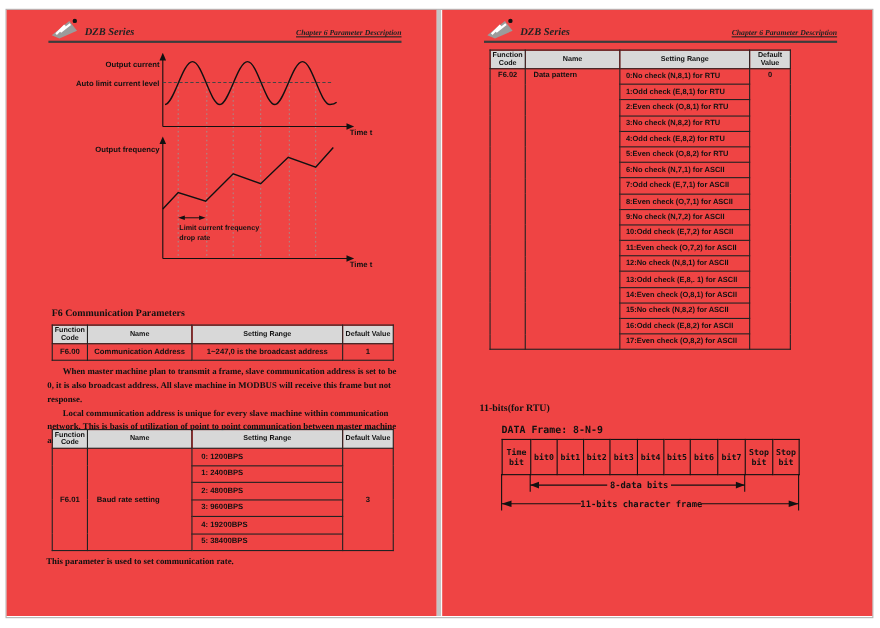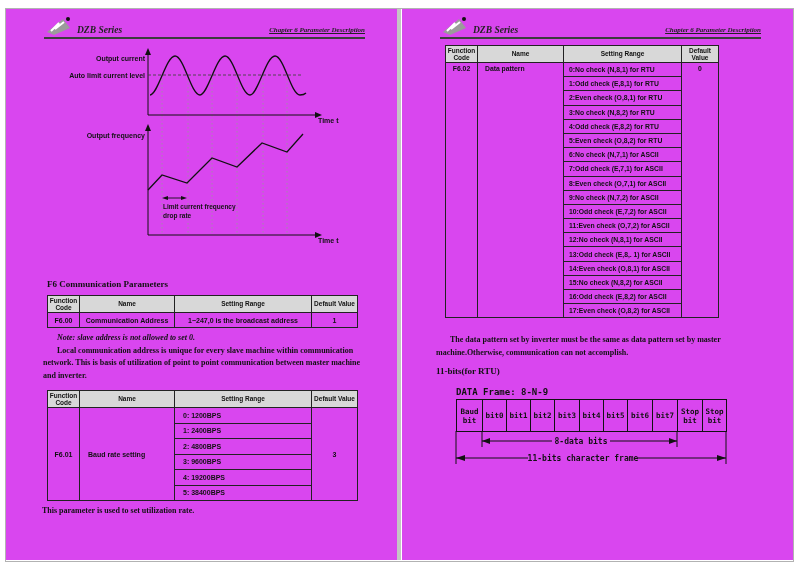--- a/index.html
+++ b/index.html
@@ -1,19 +1,19 @@
 <!DOCTYPE html>
 <html><head>
 <meta charset="utf-8">
 <style>
   html,body{margin:0;padding:0;background:#ffffff;}
   body{width:800px;height:571px;position:relative;font-family:"Liberation Serif",serif;color:#111;}
   .frame{position:absolute;left:5px;top:8px;width:787px;height:552px;border:1px solid #b2b2b2;}
   .divider{position:absolute;left:397px;top:9px;width:4px;height:551px;background:#c4c4c4;}
-  .page{position:absolute;top:9px;width:391px;height:551px;background:#d946ef;}
+  .page{position:absolute;top:9px;width:391px;height:551px;background:#ef4444;}
   .page.left{left:6px;}
   .page.right{left:402px;}
 
   
   .pg-header{position:absolute;left:38px;width:321px;top:5px;height:23px;border-bottom:2px solid #3c3c3c;}
   .brand-wrap{position:absolute;left:2px;bottom:1px;display:flex;align-items:flex-end;gap:5px;}
   .brand-title{font:italic bold 9.5px "Liberation Serif",serif;color:#222;padding-bottom:1px;}
   .chapter-title{position:absolute;right:0;bottom:3px;font:italic bold 7px "Liberation Serif",serif;color:#222;text-decoration:underline;}
 
   
@@ -136,21 +136,21 @@
     <tr>
       <td>F6.00</td>
       <td>Communication Address</td>
       <td>1~247,0 is the broadcast address</td>
       <td>1</td>
     </tr>
   </tbody>
     </table>
 
   <div class="para-block">
-    <p class="para indent note-italic">Note: slave address is not allowed to set 0.</p>
+    <p class="para indent">When master machine plan to transmit a frame, slave communication address is set to be 0, it is also broadcast address. All slave machine in MODBUS will receive this frame but not response.</p>
     <p class="para indent">Local communication address is unique for every slave machine within communication network. This is basis of utilization of point to point communication between master machine and inverter.</p>
   </div>
 
   <table class="ptable t-f601">
     <colgroup>
         <col style="width:32px">
         <col style="width:95px">
         <col style="width:137px">
         <col style="width:46px">
       </colgroup>
@@ -178,21 +178,21 @@
         </tr>
     <tr>
           <td class="opt">4: 19200BPS</td>
         </tr>
     <tr>
           <td class="opt">5: 38400BPS</td>
         </tr>
   </tbody>
     </table>
 
-  <div class="trans-note">This parameter is used to set utilization rate.</div>
+  <div class="trans-note">This parameter is used to set communication rate.</div>
 
 </div>
 
 <div class="divider"></div>
 
 <div class="page right">
 
   <div class="pg-header">
     <div class="brand-wrap">
       <svg width="26" height="20" viewBox="0 0 26 20">
@@ -272,23 +272,20 @@
         </tr>
     <tr>
           <td class="opt">16:Odd check (E,8,2) for ASCII</td>
         </tr>
     <tr>
           <td class="opt">17:Even check (O,8,2) for ASCII</td>
         </tr>
   </tbody>
     </table>
 
-  <div class="r-para-block">
-    <p class="para indent">The data pattern set by inverter must be the same as data pattern set by master machine.Otherwise, communication can not accomplish.</p>
-  </div>
 
   <div class="subheading">11-bits(for RTU)</div>
 
   <div class="frame-title">DATA Frame: 8-N-9</div>
 
   <table class="frame-table">
     <colgroup>
       <col style="width:26px">
         <col style="width:24px">
         <col style="width:24px">
@@ -296,21 +293,21 @@
         <col style="width:25px">
       <col style="width:24px">
         <col style="width:24px">
         <col style="width:25px">
         <col style="width:25px">
         <col style="width:25px">
         <col style="width:24px">
     </colgroup>
     <tbody>
         <tr>
-      <td>Baud bit</td>
+      <td>Time bit</td>
       <td>bit0</td>
       <td>bit1</td>
       <td>bit2</td>
       <td>bit3</td>
       <td>bit4</td>
       <td>bit5</td>
       <td>bit6</td>
       <td>bit7</td>
       <td>Stop bit</td>
       <td>Stop bit</td>

